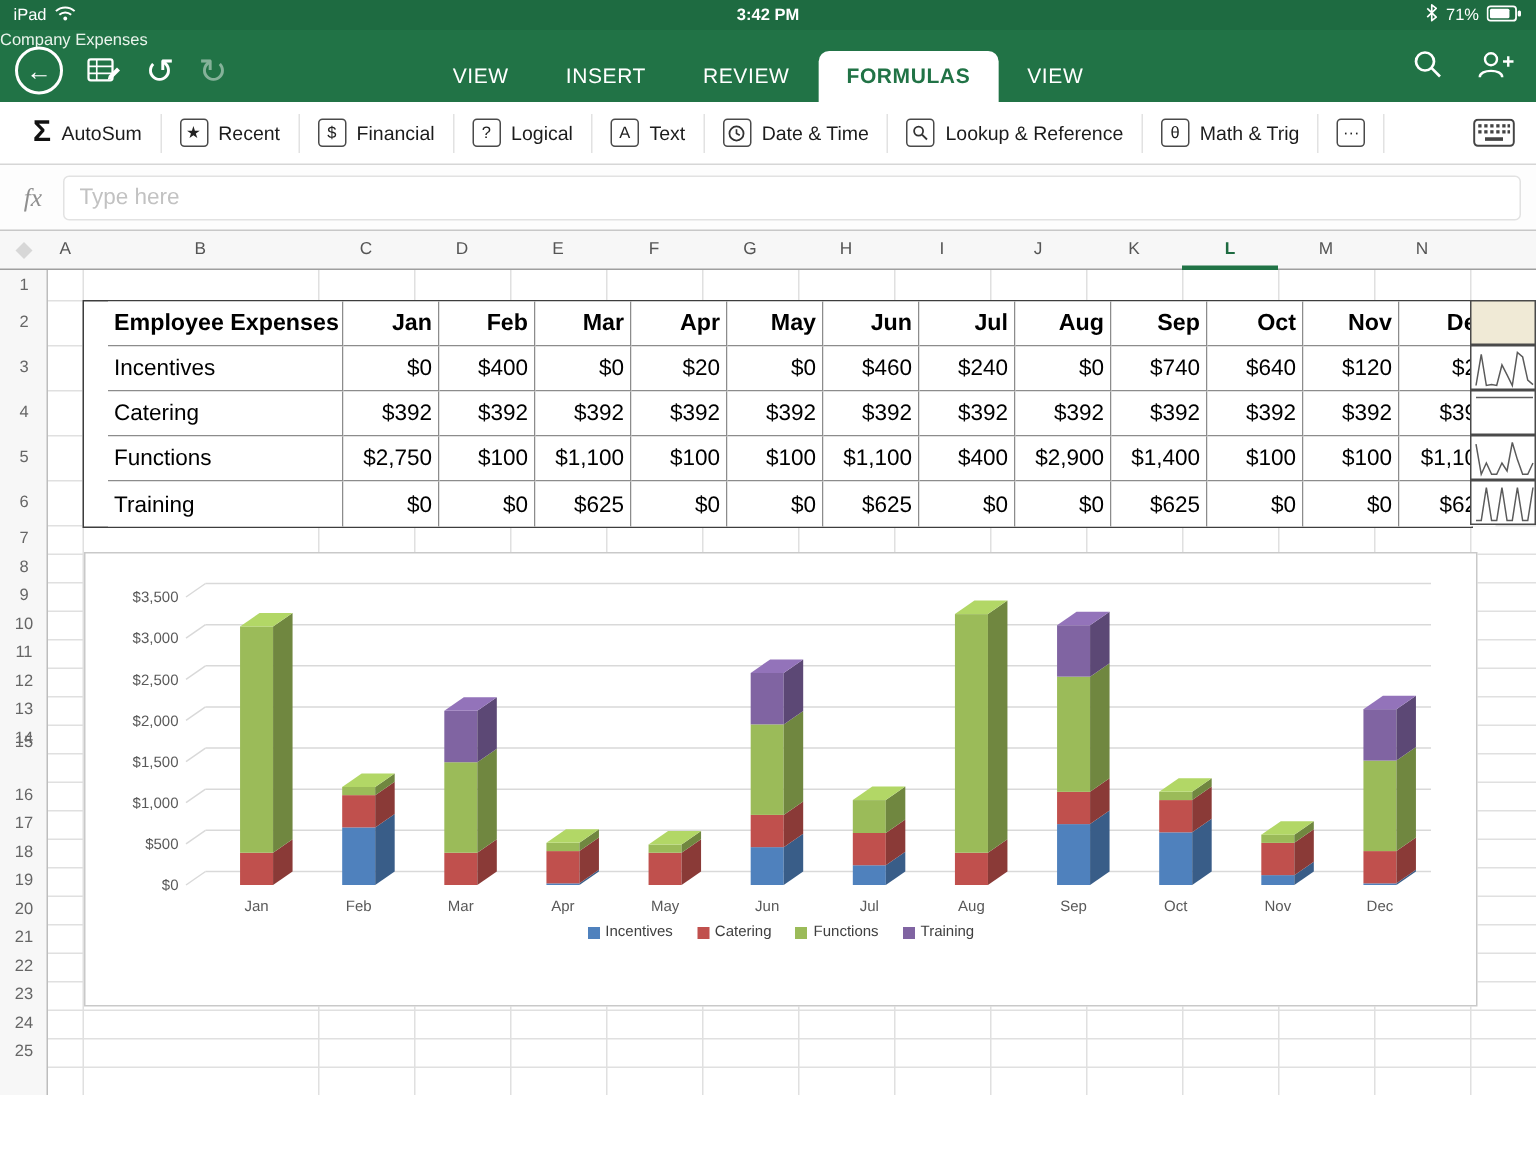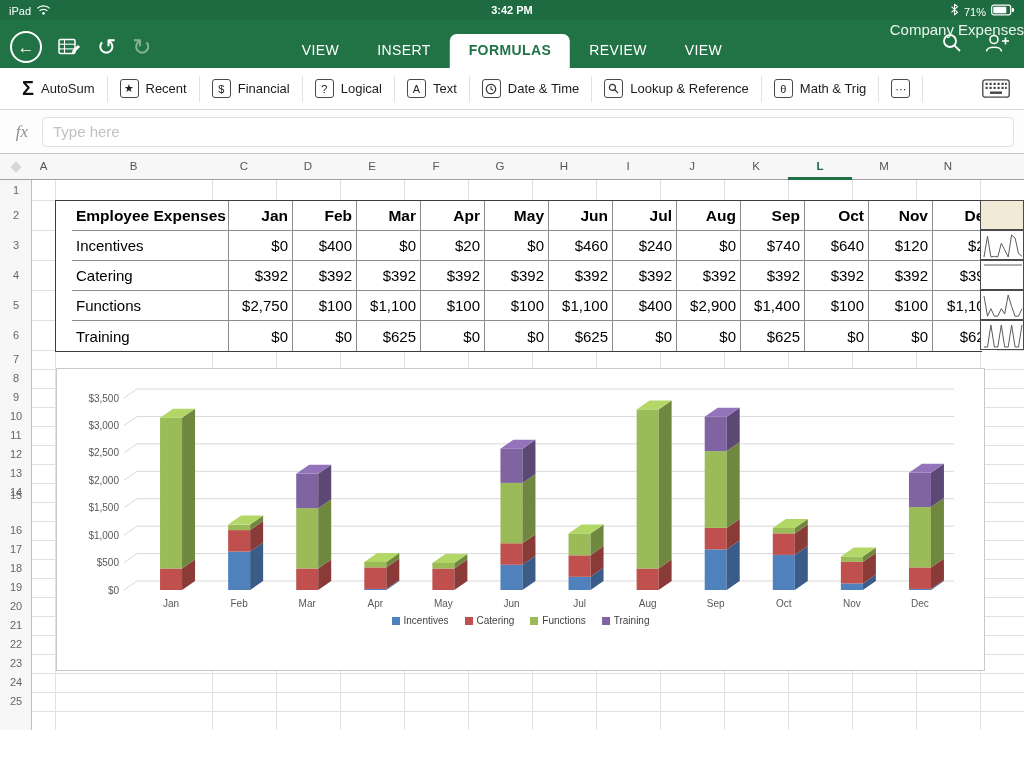--- a/index.html
+++ b/index.html
@@ -2,26 +2,26 @@
 <html><head>
 <meta charset="utf-8">
 <style>
   *{margin:0;padding:0;box-sizing:border-box}
   html,body{width:1024px;height:768px;overflow:hidden;background:#fff;font-family:"Liberation Sans",sans-serif}
   #app{position:relative;width:1024px;height:768px;background:#fff}
 
   
   .statusbar{position:absolute;top:0;left:0;right:0;height:20px;background:#1e6b41;color:#fff;
     display:flex;align-items:center;justify-content:space-between;padding:0 9px;font-size:11px;z-index:20}
-  .sb-left,.sb-right{display:flex;align-items:flex-end;gap:5px}
+  .sb-left,.sb-right{display:flex;align-items:center;gap:5px}
   .sb-center{position:absolute;left:0;right:0;text-align:center;font-weight:bold;pointer-events:none}
 
   
   .navbar{position:absolute;top:20px;left:0;right:0;height:48px;background:#217346;z-index:19}
-  .doc-title{position:absolute;top:1px;left:0;right:0;text-align:right;font-size:15px;color:#eaf4ec}
+  .doc-title{position:absolute;top:1px;left:0;right:0;text-align:left;font-size:11px;color:#eaf4ec}
   .nav-left{position:absolute;left:10px;top:10px;height:34px;display:flex;align-items:center;gap:16px}
   .nav-right{position:absolute;right:14px;top:12px;display:flex;align-items:center;gap:20px}
   .nav-btn{background:none;border:none;color:#fff;display:flex;align-items:center;justify-content:center;cursor:pointer;padding:0}
   .back-btn{width:32px;height:32px;border:2px solid #fff;border-radius:50%}
   .glyph{color:#fff;font-size:17px;line-height:1}
   .glyph-big{color:#fff;font-size:23px;line-height:1}
   .dim{opacity:.45}
   .ribbon-tabs{position:absolute;left:50%;bottom:0;transform:translateX(-50%);display:flex;align-items:flex-end}
   .rtab{padding:8px 19px 10px;font-size:14px;color:#fff;letter-spacing:.4px;cursor:pointer;white-space:nowrap}
   .rtab.active{background:#fff;color:#217346;font-weight:bold;border-radius:7px 7px 0 0}
@@ -133,22 +133,22 @@
         <button class="nav-btn">
           <span class="glyph-big">↺</span>
         </button>
         <button class="nav-btn">
           <span class="glyph-big dim">↻</span>
         </button>
       </div>
     <div class="ribbon-tabs" id="ribbon-tabs">
         <div class="rtab">VIEW</div>
         <div class="rtab">INSERT</div>
+        <div class="rtab">REVIEW</div>
         <div class="rtab active">FORMULAS</div>
-        <div class="rtab">REVIEW</div>
         <div class="rtab">VIEW</div>
       </div>
     <div class="nav-right" id="nav-right">
         <button class="nav-btn">
           <svg width="22" height="22" viewBox="0 0 22 22">
             <circle cx="9" cy="9" r="6" fill="none" stroke="#fff" stroke-width="1.8"></circle>
             <line x1="13.6" y1="13.6" x2="19" y2="19" stroke="#fff" stroke-width="1.8"></line>
           </svg>
         </button>
         <button class="nav-btn">

